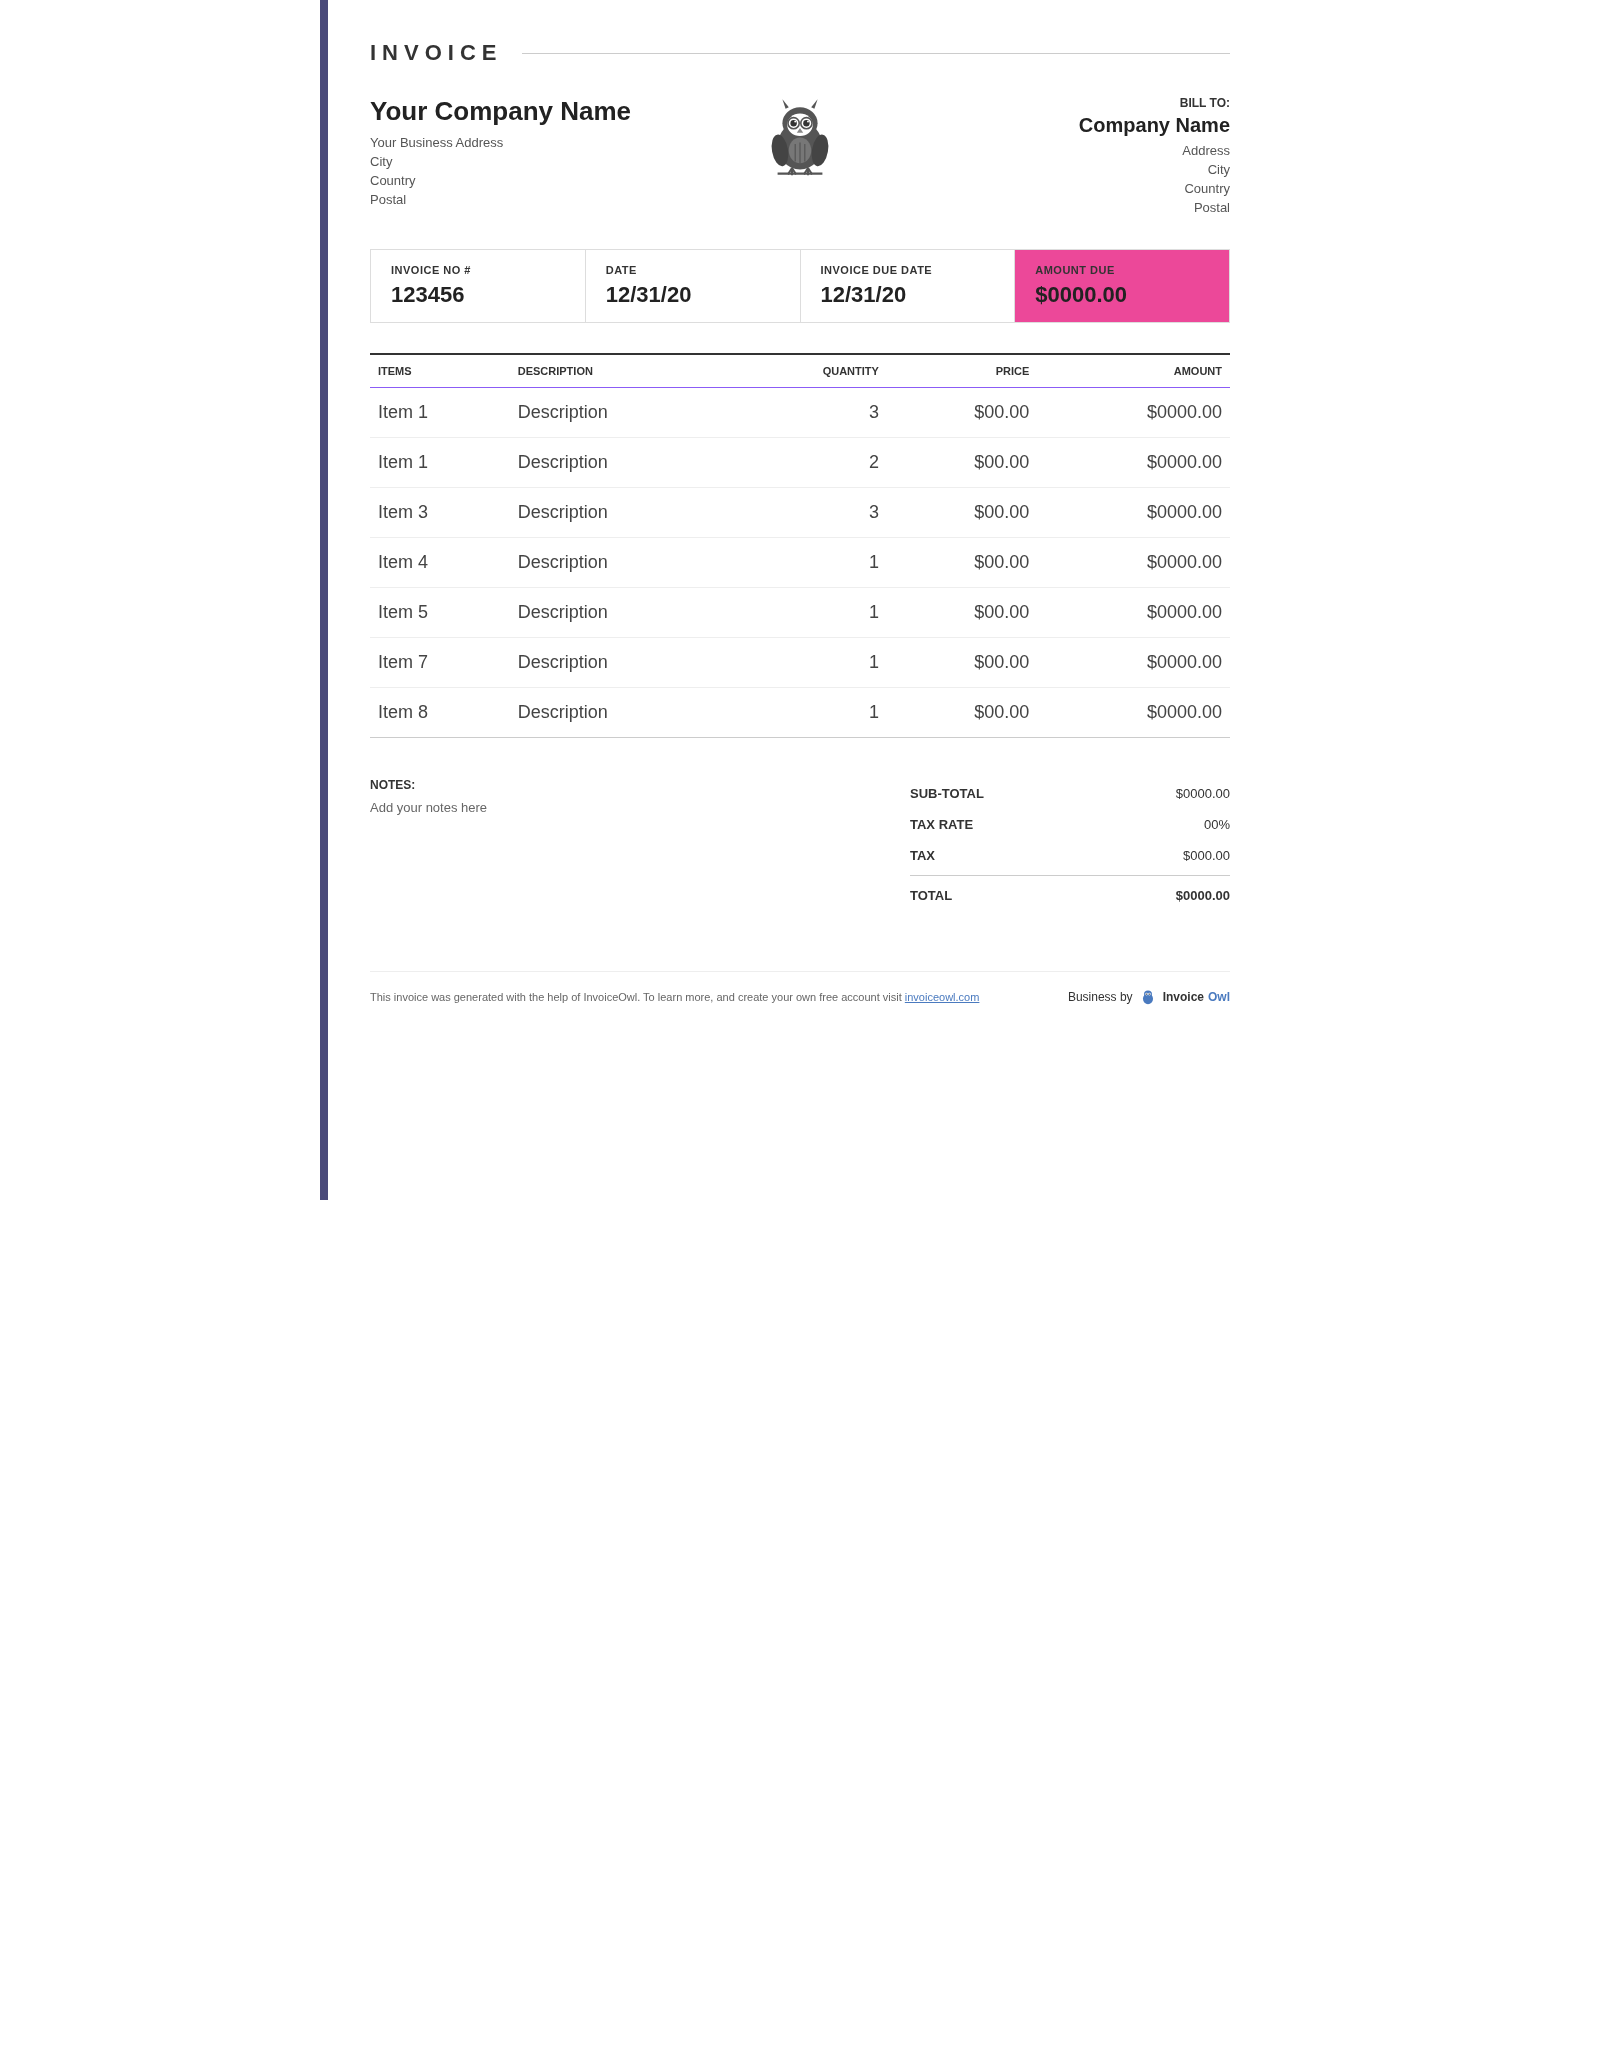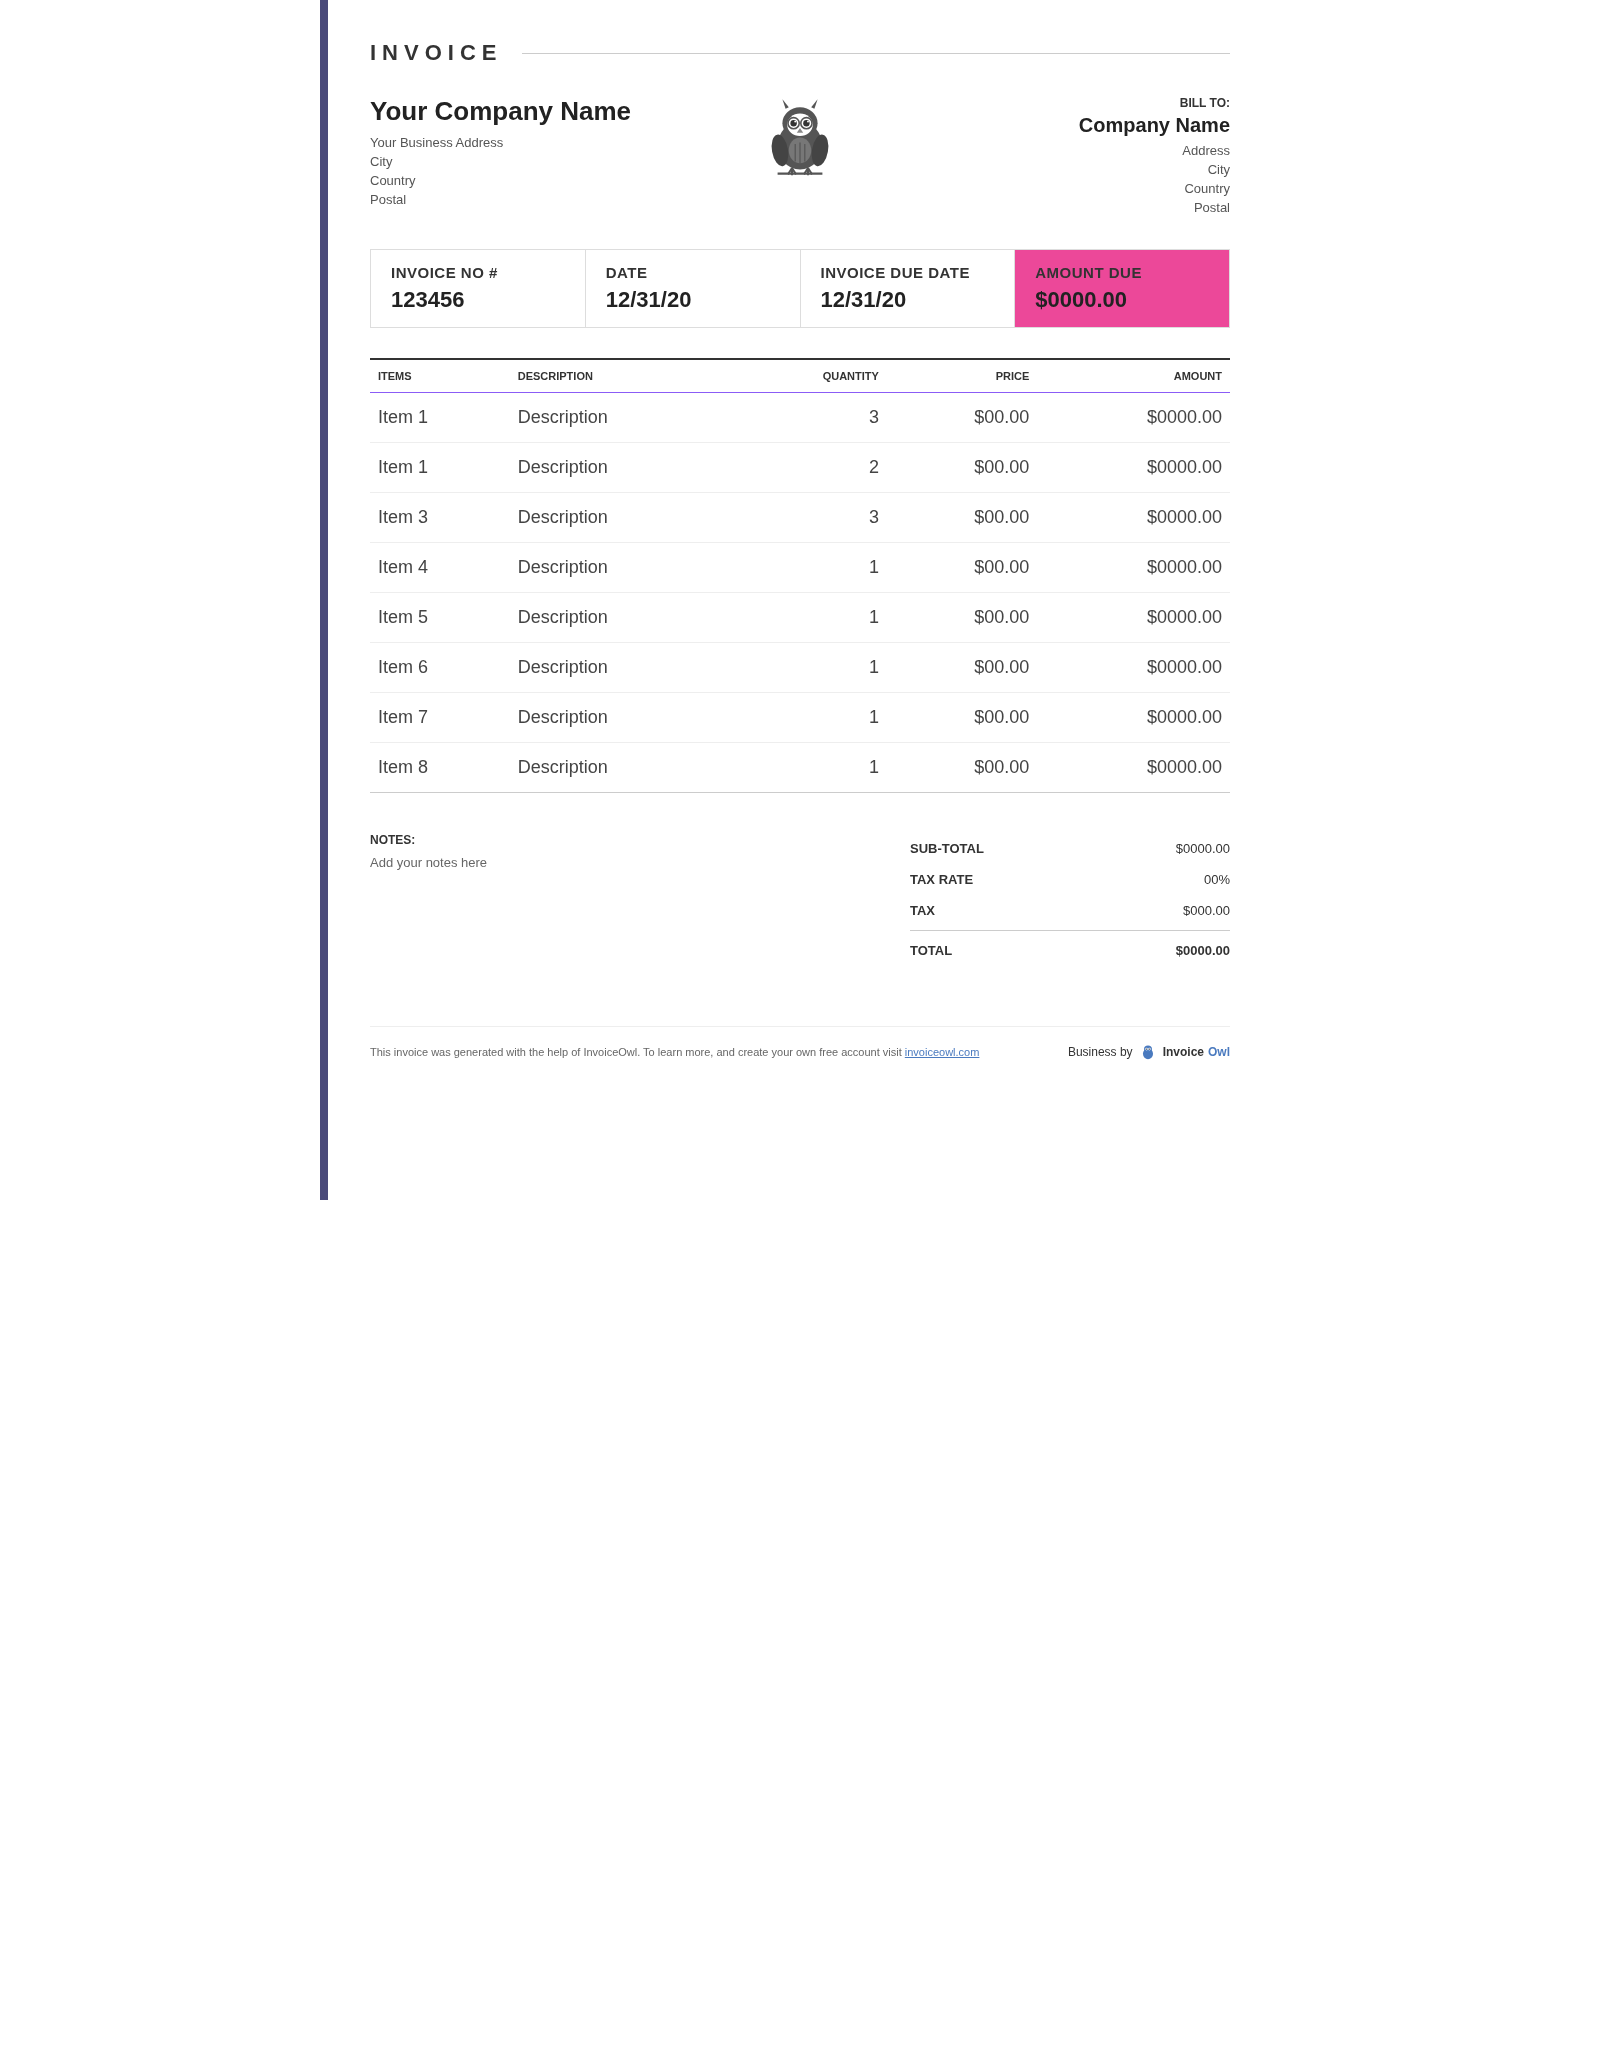--- a/index.html
+++ b/index.html
@@ -110,21 +110,21 @@
     .meta-cell {
       flex: 1;
       padding: 14px 20px;
       border-right: 1px solid #ddd;
     }
     .meta-cell:last-child {
       border-right: none;
       background: #ec4899;
     }
     .meta-label {
-      font-size: 15px;
+      font-size: 11px;
       font-weight: bold;
       color: #333;
       letter-spacing: 0.5px;
       margin-bottom: 6px;
     }
     .meta-value {
       font-size: 22px;
       font-weight: bold;
       color: #222;
     }
@@ -366,27 +366,20 @@
       <td class="right">$0000.00</td>
     </tr>
         <tr>
       <td>Item 5</td>
       <td>Description</td>
       <td class="right">1</td>
       <td class="right">$00.00</td>
       <td class="right">$0000.00</td>
     </tr>
         <tr>
-      <td>Item 6</td>
-      <td>Description</td>
-      <td class="right">1</td>
-      <td class="right">$00.00</td>
-      <td class="right">$0000.00</td>
-    </tr>
-        <tr>
       <td>Item 7</td>
       <td>Description</td>
       <td class="right">1</td>
       <td class="right">$00.00</td>
       <td class="right">$0000.00</td>
     </tr>
         <tr>
       <td>Item 8</td>
       <td>Description</td>
       <td class="right">1</td>

